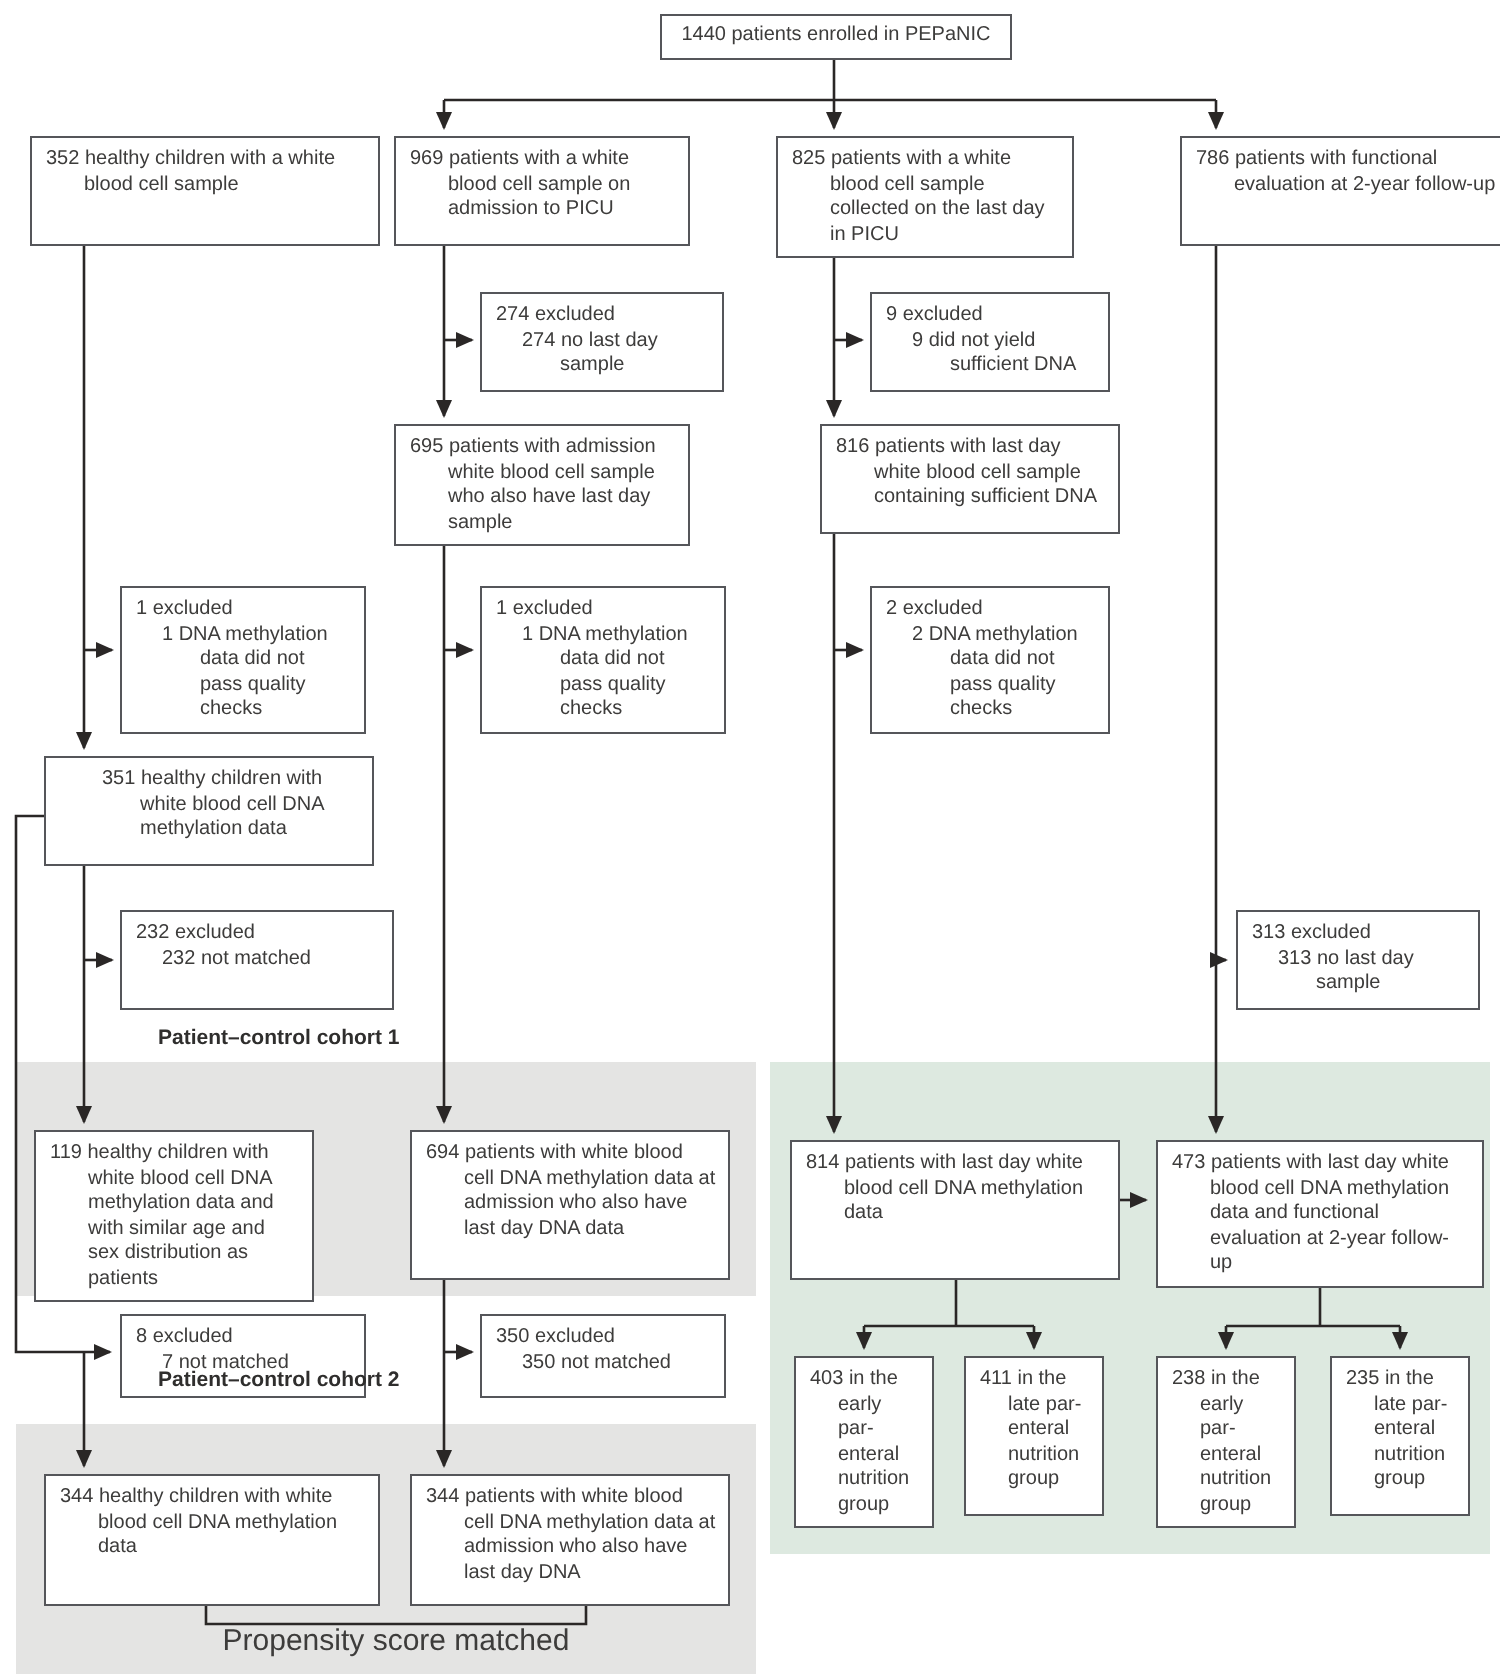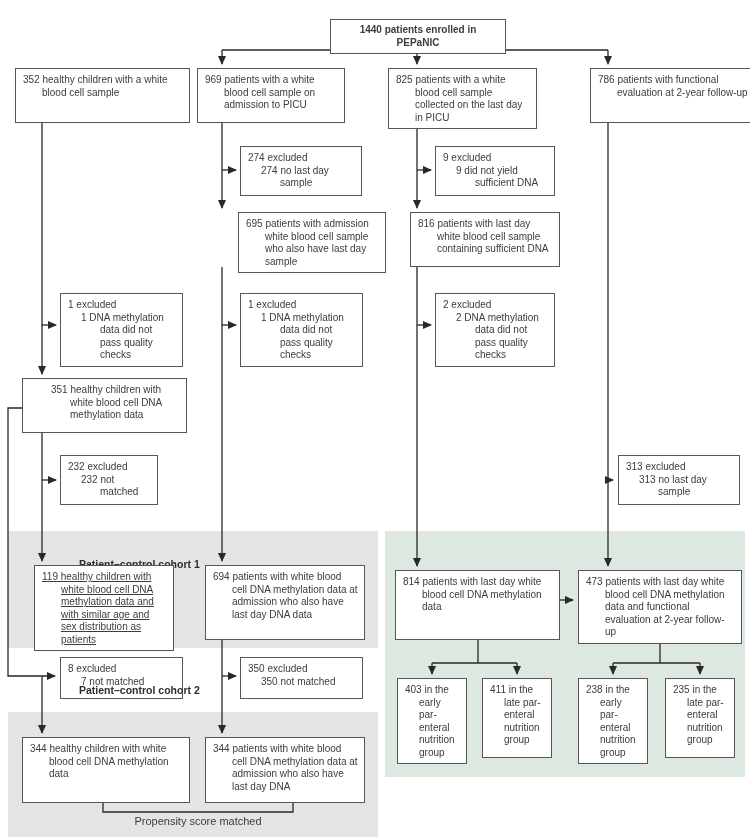--- a/index.html
+++ b/index.html
@@ -19,21 +19,21 @@
   }
   .hang{padding-left:19px;text-indent:-19px;}
   .x1{padding-left:19px;text-indent:-19px;}
   .x2{margin-left:13px;padding-left:19px;text-indent:-19px;}
   .hang-sm{padding-left:14px;text-indent:-14px;}
   .rtitle{
     position:absolute;z-index:2;font-weight:bold;color:#2f2e2d;
     font-size:10.5px;line-height:12.5px;
   }
   .caption{
-    position:absolute;z-index:2;text-align:center;font-size:11px;
+    position:absolute;z-index:2;text-align:center;font-size:15px;
   }
   .center{text-align:center;}
 </style>
 </head>
 <body>
 
 <div class="canvas">
 
   <div class="region gray" style="left:8px;top:531px;width:370px;height:117px;"></div>
   <div class="region green" style="left:385px;top:531px;width:360px;height:246px;"></div>
@@ -81,21 +81,21 @@
       <line x1="517" y1="663" x2="517" y2="674" marker-end="url(#ah)"></line>
       <line x1="660" y1="640" x2="660" y2="663"></line>
       <line x1="613" y1="663" x2="700" y2="663"></line>
       <line x1="613" y1="663" x2="613" y2="674" marker-end="url(#ah)"></line>
       <line x1="700" y1="663" x2="700" y2="674" marker-end="url(#ah)"></line>
 
       <polyline points="103,803 103,812 293,812 293,803"></polyline>
     </g>
   </svg>
 
-  <div class="fbox center" style="left:330px;top:19px;width:176px;min-height:22px;padding:4px 9px;font-weight:bold;">
+  <div class="fbox center" style="left:330px;top:7px;width:176px;min-height:22px;padding:4px 9px;">
     <span>1440 patients enrolled in PEPaNIC</span>
   </div>
 
   <div class="fbox" style="left:15px;top:68px;width:175px;min-height:55px;">
     <div class="hang">352 healthy children with a white blood cell sample</div>
   </div>
   <div class="fbox" style="left:197px;top:68px;width:148px;min-height:55px;">
     <div class="hang">969 patients with a white blood cell sample on admission to PICU</div>
   </div>
   <div class="fbox" style="left:388px;top:68px;width:149px;min-height:55px;">
@@ -107,21 +107,21 @@
 
   <div class="fbox" style="left:240px;top:146px;width:122px;min-height:50px;">
     <div class="x1">274 excluded</div>
     <div class="x2">274 no last day sample</div>
   </div>
   <div class="fbox" style="left:435px;top:146px;width:120px;min-height:50px;">
     <div class="x1">9 excluded</div>
     <div class="x2">9 did not yield sufficient DNA</div>
   </div>
 
-  <div class="fbox" style="left:197px;top:212px;width:148px;min-height:55px;margin-left:41px;">
+  <div class="fbox" style="left:197px;top:212px;width:148px;min-height:55px;">
     <div class="hang">695 patients with admission white blood cell sample who also have last day sample</div>
   </div>
   <div class="fbox" style="left:410px;top:212px;width:150px;min-height:55px;">
     <div class="hang">816 patients with last day white blood cell sample containing sufficient DNA</div>
   </div>
 
   <div class="fbox" style="left:60px;top:293px;width:123px;min-height:64px;">
     <div class="x1">1 excluded</div>
     <div class="x2">1 DNA methylation data did not pass quality checks</div>
   </div>
@@ -131,32 +131,32 @@
   </div>
   <div class="fbox" style="left:435px;top:293px;width:120px;min-height:64px;">
     <div class="x1">2 excluded</div>
     <div class="x2">2 DNA methylation data did not pass quality checks</div>
   </div>
 
   <div class="fbox" style="left:22px;top:378px;width:165px;min-height:55px;padding-left:28px;">
     <div class="hang">351 healthy children with white blood cell DNA methylation data</div>
   </div>
 
-  <div class="fbox" style="left:60px;top:455px;width:98px;min-height:50px;">
+  <div class="fbox" style="left:60px;top:455px;width:137px;min-height:50px;">
     <div class="x1">232 excluded</div>
     <div class="x2">232 not matched</div>
   </div>
   <div class="fbox" style="left:618px;top:455px;width:122px;min-height:50px;">
     <div class="x1">313 excluded</div>
     <div class="x2">313 no last day sample</div>
   </div>
 
-  <div class="rtitle" style="left:79px;top:558px;">Patient–control cohort 1</div>
-
-  <div class="fbox" style="left:34px;top:565px;width:140px;min-height:75px;text-decoration:underline;">
+  <div class="rtitle" style="left:79px;top:513px;">Patient–control cohort 1</div>
+
+  <div class="fbox" style="left:17px;top:565px;width:140px;min-height:75px;">
     <div class="hang">119 healthy children with white blood cell DNA methylation data and with similar age and sex distribution as patients</div>
   </div>
   <div class="fbox" style="left:205px;top:565px;width:160px;min-height:75px;">
     <div class="hang">694 patients with white blood cell DNA methylation data at admission who also have last day DNA data</div>
   </div>
 
 
   <div class="fbox" style="left:395px;top:570px;width:165px;min-height:70px;">
     <div class="hang">814 patients with last day white blood cell DNA methylation data</div>
   </div>

